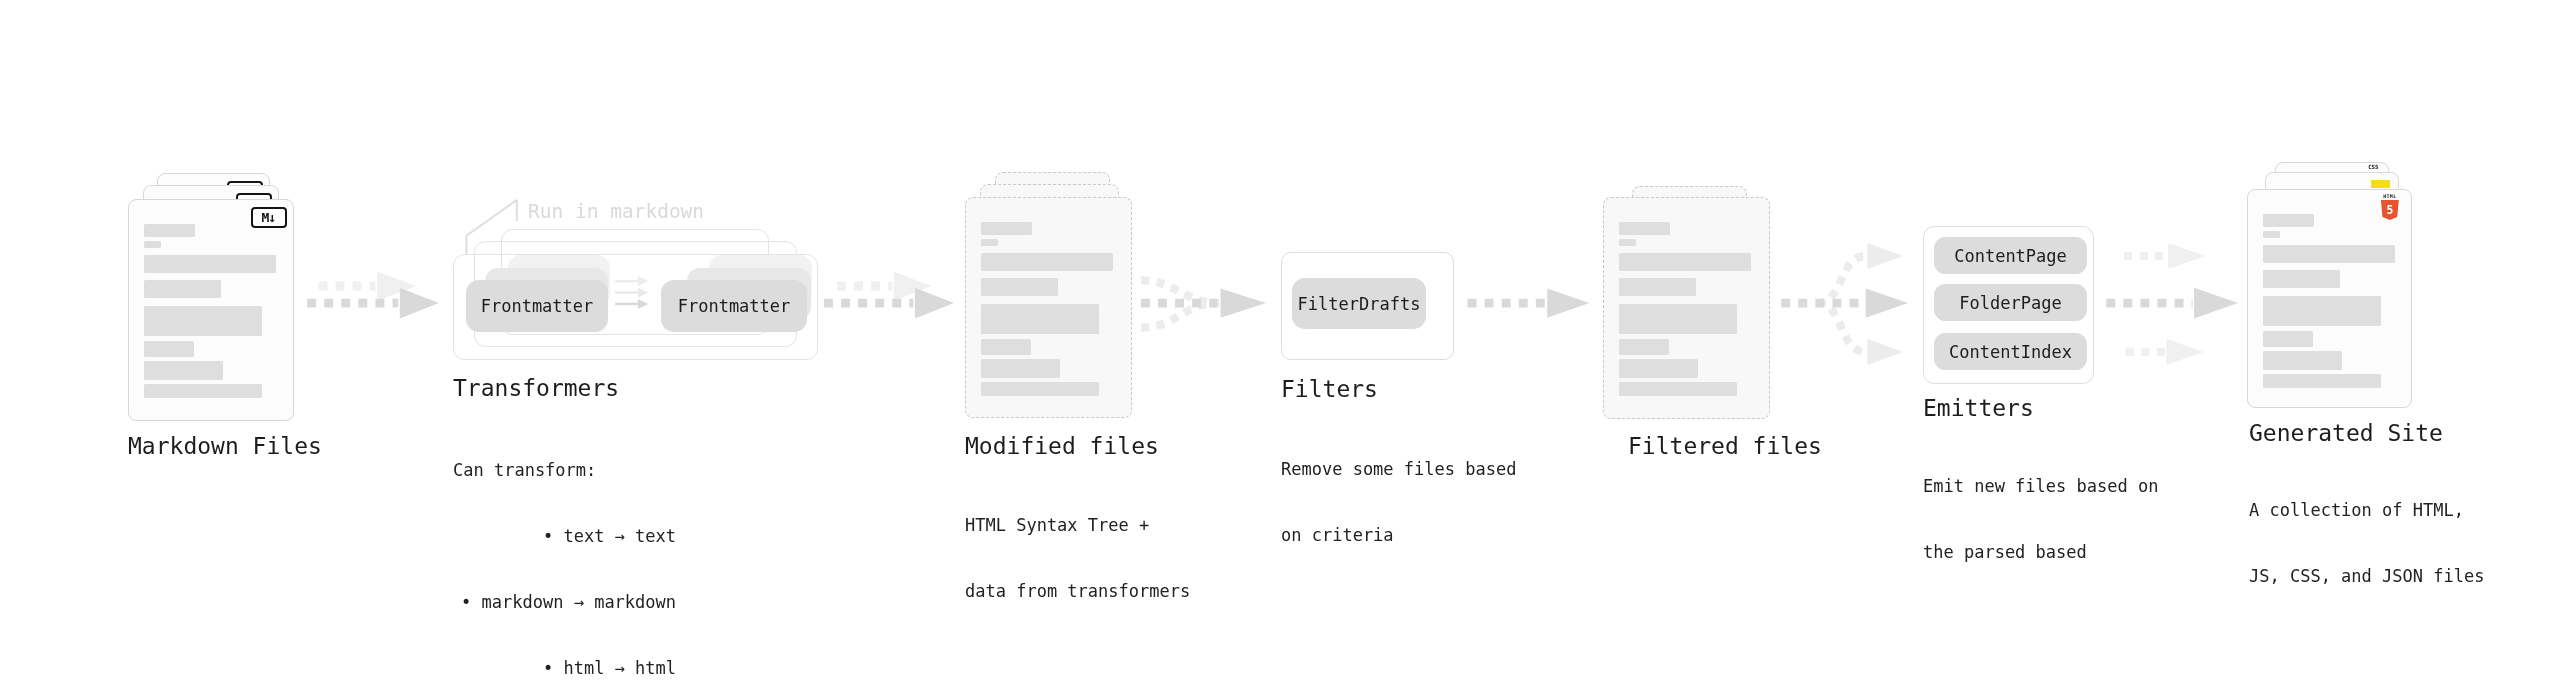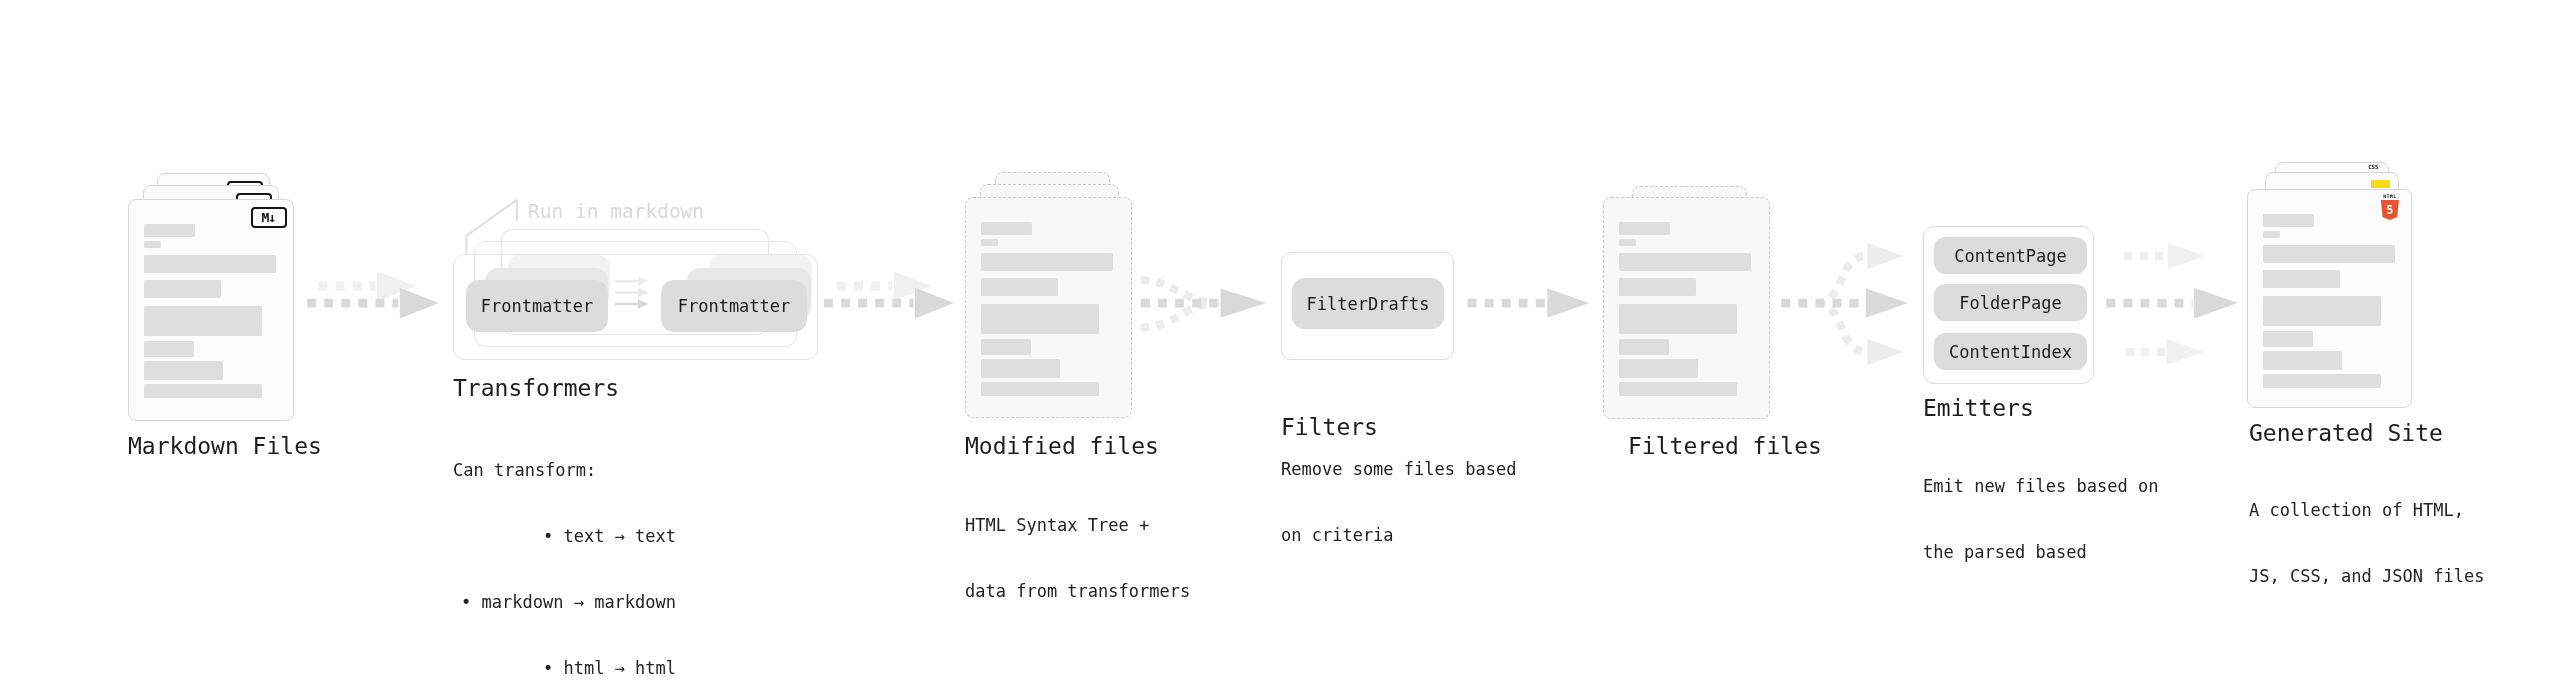--- a/index.html
+++ b/index.html
@@ -49,21 +49,21 @@
   .de-2{left:709px;top:255px;width:103px;height:52px;}
   .run-parallel{left:528px;top:200px;font-size:19.5px;color:#d9d9d9;white-space:pre;z-index:1;}
 
   
   .mo-back{left:995px;top:172px;width:115px;height:203px;}
   .mo-mid{left:980px;top:184px;width:139px;height:203px;}
   .mo-front{left:965px;top:197px;width:167px;height:221px;}
 
   
   .fl-frame{left:1281px;top:252px;width:173px;height:108px;border:1.6px solid #dddddd;border-radius:9.8px;background:#ffffff;}
-  .fl-chip{left:1292px;top:278px;width:152px;height:51px;}
+  .fl-chip{left:1292px;top:278px;width:134px;height:51px;}
 
   
   .fi-back{left:1632px;top:186px;width:115px;height:203px;}
   .fi-front{left:1603px;top:197px;width:167px;height:222px;}
 
   
   .em-frame{left:1923px;top:226px;width:171px;height:158px;border:1.6px solid #dddddd;border-radius:11.4px;background:#ffffff;}
   .em-chip{left:1934px;width:153px;height:37px;border-radius:11.4px;font-size:17px;}
   .em-1{top:237px;} .em-2{top:284px;} .em-3{top:333px;}
 
@@ -209,21 +209,21 @@
     <div class="heading" style="left:965px;top:433px;">Modified files</div>
     <div class="body-text" style="left:965px;top:470px;">
       <div>HTML Syntax Tree +</div>
       <div>data from transformers</div>
     </div>
   </div>
 
   <div>
     <div class="frame fl-frame"></div>
     <div class="chip fl-chip">FilterDrafts</div>
-    <div class="heading" style="left:1281px;top:376px;margin-top:38px;">Filters</div>
+    <div class="heading" style="left:1281px;top:376px;">Filters</div>
     <div class="body-text" style="left:1281px;top:414px;">
       <div>Remove some files based</div>
       <div>on criteria</div>
     </div>
   </div>
 
   <div>
     <div class="card dashedc fi-back"></div>
     <div class="card dashedc fi-front skeleton-host">
         <div class="sk" style="top: 24.4px; width: 51px; height: 12.2px;"></div>

